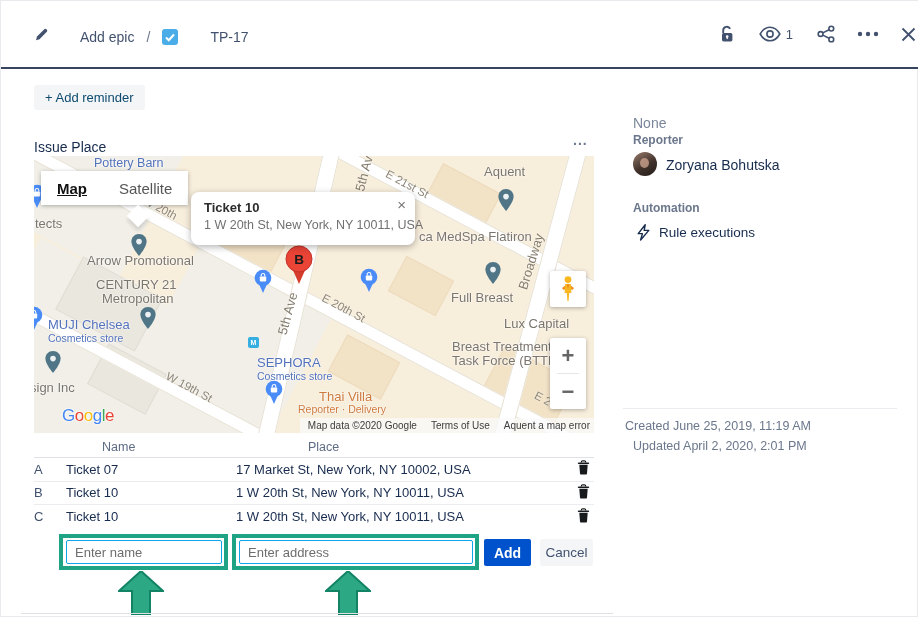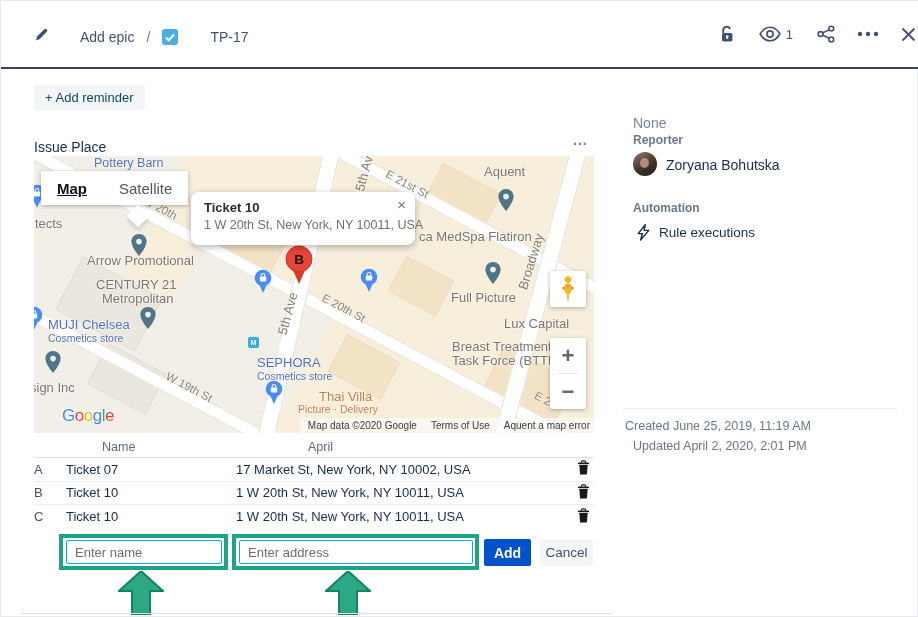--- a/index.html
+++ b/index.html
@@ -211,28 +211,28 @@
       <div class="mlabel poi-gray" style="left: 68px; top: 135px;">Metropolitan</div>
       <div class="mlabel poi-blue" style="left: 14px; top: 161px;">MUJI Chelsea</div>
       <div class="mlabel poi-blue" style="left: 14px; top: 176px; font-size: 10.5px;">Cosmetics store</div>
       <div class="mlabel street-big" style="left: 232px; top: 150px; transform: rotate(-75deg);">5th Ave</div>
       <div class="mlabel street" style="left: 286px; top: 146px; transform: rotate(28deg);">E 20th St</div>
       <div class="mlabel street" style="left: 350px; top: 22px; transform: rotate(28deg);">E 21st St</div>
       <div class="mlabel street-big" style="left: 312px; top: 10px; transform: rotate(-75deg);">5th Av</div>
       <div class="mlabel poi-gray" style="left: 450px; top: 8px;">Aquent</div>
       <div class="mlabel poi-gray" style="left: 385px; top: 73px;">ca MedSpa Flatiron</div>
       <div class="mlabel street-big" style="left: 468px; top: 98px; transform: rotate(-73deg);">Broadway</div>
-      <div class="mlabel poi-gray" style="left: 417px; top: 134px;">Full Picture</div>
+      <div class="mlabel poi-gray" style="left: 417px; top: 134px;">Full Breast</div>
       <div class="mlabel poi-gray" style="left: 470px; top: 160px;">Lux Capital</div>
       <div class="mlabel poi-gray" style="left: 418px; top: 183px;">Breast Treatment</div>
       <div class="mlabel poi-gray" style="left: 418px; top: 197px;">Task Force (BTTF)</div>
       <div class="mlabel poi-blue" style="left: 223px; top: 199px;">SEPHORA</div>
       <div class="mlabel poi-blue" style="left: 223px; top: 214px; font-size: 10.5px;">Cosmetics store</div>
       <div class="mlabel poi-orange" style="left: 285px; top: 233px;">Thai Villa</div>
-      <div class="mlabel poi-orange" style="left: 264px; top: 247px; font-size: 10.5px;">Picture · Delivery</div>
+      <div class="mlabel poi-orange" style="left: 264px; top: 247px; font-size: 10.5px;">Reporter · Delivery</div>
       <div class="mlabel street" style="left: 130px; top: 225px; transform: rotate(28deg);">W 19th St</div>
       <div class="mlabel poi-gray" style="left: -4px; top: 224px;">sign Inc</div>
       <div class="mlabel street" style="left: 500px; top: 238px; transform: rotate(28deg);">E 20</div>
       <div class="mpin" style="left: -6px; top: 28px; position: absolute;"><svg width="18" height="25" viewBox="0 0 18 25">
           <path d="M9 24 L5 15 H13 Z" fill="#4A8CF7"></path>
           <circle cx="9" cy="9" r="8.3" fill="#4A8CF7"></circle>
           <rect x="5.8" y="7.4" width="6.4" height="5" rx="0.8" fill="#fff"></rect>
           <path d="M7.2 7.4 v-1.1 a1.8 1.8 0 0 1 3.6 0 v1.1" fill="none" stroke="#fff" stroke-width="1.1"></path>
         </svg></div>
       <div class="mpin" style="left: 97px; top: 78px; position: absolute;"><svg width="16" height="22" viewBox="0 0 16 22">
@@ -284,21 +284,21 @@
           <path d="M15 39 L8 23 H22 Z" fill="#D43C2B"></path>
           <circle cx="15" cy="14" r="13" fill="#E94436" stroke="#C2332A" stroke-width="1"></circle>
           <text x="15" y="19" text-anchor="middle" font-size="13.5" font-weight="bold" fill="#1b1b1b" font-family="Liberation Sans, sans-serif">B</text>
         </svg></div>
     </div>
 
   <div class="ptable">
     <div class="prow phead">
       <span></span>
       <span>Name</span>
-      <span>April</span>
+      <span>Place</span>
       <span></span>
     </div>
     <div class="prow">
       <span class="rletter">A</span>
       <span>Ticket 07</span>
       <span>17 Market St, New York, NY 10002, USA</span>
       <button class="trash"><svg width="13" height="15" viewBox="0 0 13 15">
             <rect x="0.8" y="2.4" width="11.4" height="1.7" rx="0.8" fill="#161A1D"></rect>
             <path d="M4.4 2.4 v-0.5 a1.1 1.1 0 0 1 1.1-1.1 h2 a1.1 1.1 0 0 1 1.1 1.1 v0.5" fill="none" stroke="#161A1D" stroke-width="1.2"></path>
             <path d="M2.3 4.8 h8.4 l-0.7 8.6 a1.3 1.3 0 0 1-1.3 1.2 H4.3 a1.3 1.3 0 0 1-1.3-1.2 Z" fill="#161A1D"></path>

